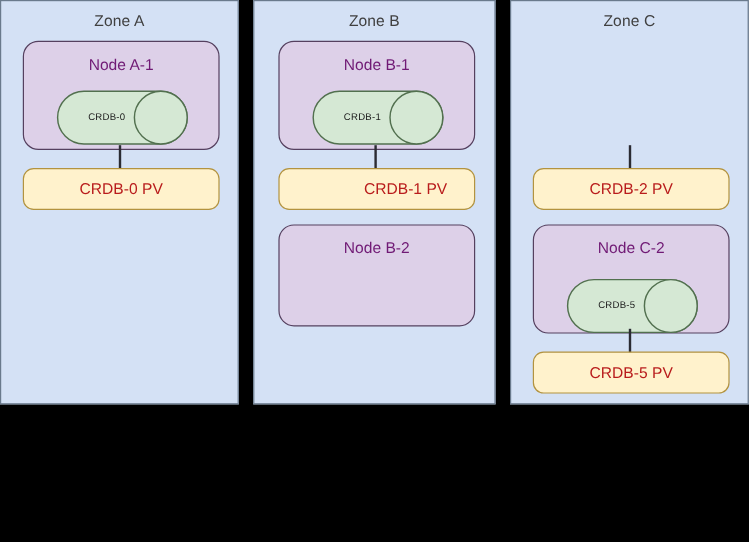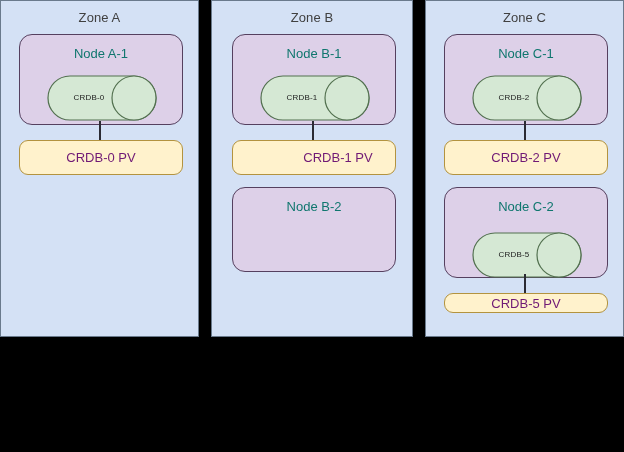--- a/index.html
+++ b/index.html
@@ -8,34 +8,34 @@
   .canvas{position:absolute;inset:0;background:#000;}
 
   .zone{position:absolute;top:0;background:#d4e1f5;border:1px solid #6a7a8c;
         box-sizing:border-box;}
   .zone-title{position:absolute;left:0;right:0;top:9px;text-align:center;
               font-size:13px;line-height:15px;color:#404040;letter-spacing:.1px;}
 
   .node{position:absolute;background:#ddd0e8;border:1px solid #55405f;
         border-radius:13px;box-sizing:border-box;}
   .node-title{position:absolute;left:0;right:0;top:11px;text-align:center;
-              font-size:13px;line-height:15px;color:#0f766e;}
+              font-size:13px;line-height:15px;color:#701a75;}
 
   .cyl{position:absolute;}
   .cyl svg{display:block;overflow:visible;}
   .cyl-label{position:absolute;left:0;top:0;width:100%;height:100%;
              display:flex;align-items:center;justify-content:center;
              font-size:8px;line-height:10px;color:#1a1a1a;
              padding-right:26px;box-sizing:border-box;
              letter-spacing:.2px;pointer-events:none;}
 
   .pv{position:absolute;background:#fff2cc;border:1px solid #b3933f;
       border-radius:9px;box-sizing:border-box;
       display:flex;align-items:center;justify-content:center;}
-  .pv-label{font-size:13px;line-height:15px;color:#701a75;}
+  .pv-label{font-size:13px;line-height:15px;color:#b91c1c;}
 
   .connector{position:absolute;width:2px;background:#2b2b33;}
 </style>
 </head>
 <body>
 
 <div class="canvas">
 
   <div class="zone" style="left:0px;top:0px;width:199px;height:337px;">
     <div class="zone-title">Zone A</div>
@@ -81,31 +81,20 @@
     </div>
 
     <div class="node" style="left:20px;top:186px;width:164px;height:85px;">
       <div class="node-title">Node B-2</div>
     </div>
   </div>
 
   <div class="zone" style="left:425px;top:0px;width:199px;height:337px;">
     <div class="zone-title">Zone C</div>
 
-    <div class="node" style="left:18px;top:33px;width:164px;height:91px;">
-      <div class="node-title">Node C-1</div>
-
-      <div class="cyl" style="left:27px;top:40px;width:110px;height:46px;">
-        <svg width="110" height="46" viewBox="0 0 110 46">
-          <path d="M 23 1 L 87 1 A 22 22 0 0 1 87 45 L 23 45 A 22 22 0 0 1 23 1 Z" fill="#d5e8d4" stroke="#52704f" stroke-width="1.2"></path>
-          <ellipse cx="87" cy="23" rx="22" ry="22" fill="#d5e8d4" stroke="#52704f" stroke-width="1.2"></ellipse>
-        </svg>
-        <div class="cyl-label">CRDB-2</div>
-      </div>
-    </div>
 
     <div class="connector" style="left:98px;top:120px;height:20px;"></div>
 
     <div class="pv" style="left:18px;top:139px;width:164px;height:35px;">
       <span class="pv-label">CRDB-2 PV</span>
     </div>
 
     <div class="node" style="left:18px;top:186px;width:164px;height:91px;">
       <div class="node-title">Node C-2</div>
 
@@ -113,18 +102,18 @@
         <svg width="110" height="46" viewBox="0 0 110 46">
           <path d="M 23 1 L 87 1 A 22 22 0 0 1 87 45 L 23 45 A 22 22 0 0 1 23 1 Z" fill="#d5e8d4" stroke="#52704f" stroke-width="1.2"></path>
           <ellipse cx="87" cy="23" rx="22" ry="22" fill="#d5e8d4" stroke="#52704f" stroke-width="1.2"></ellipse>
         </svg>
         <div class="cyl-label">CRDB-5</div>
       </div>
     </div>
 
     <div class="connector" style="left:98px;top:273px;height:20px;"></div>
 
-    <div class="pv" style="left:18px;top:292px;width:164px;height:20px;">
+    <div class="pv" style="left:18px;top:292px;width:164px;height:35px;">
       <span class="pv-label">CRDB-5 PV</span>
     </div>
   </div>
 
 </div>
 
 </body></html>

